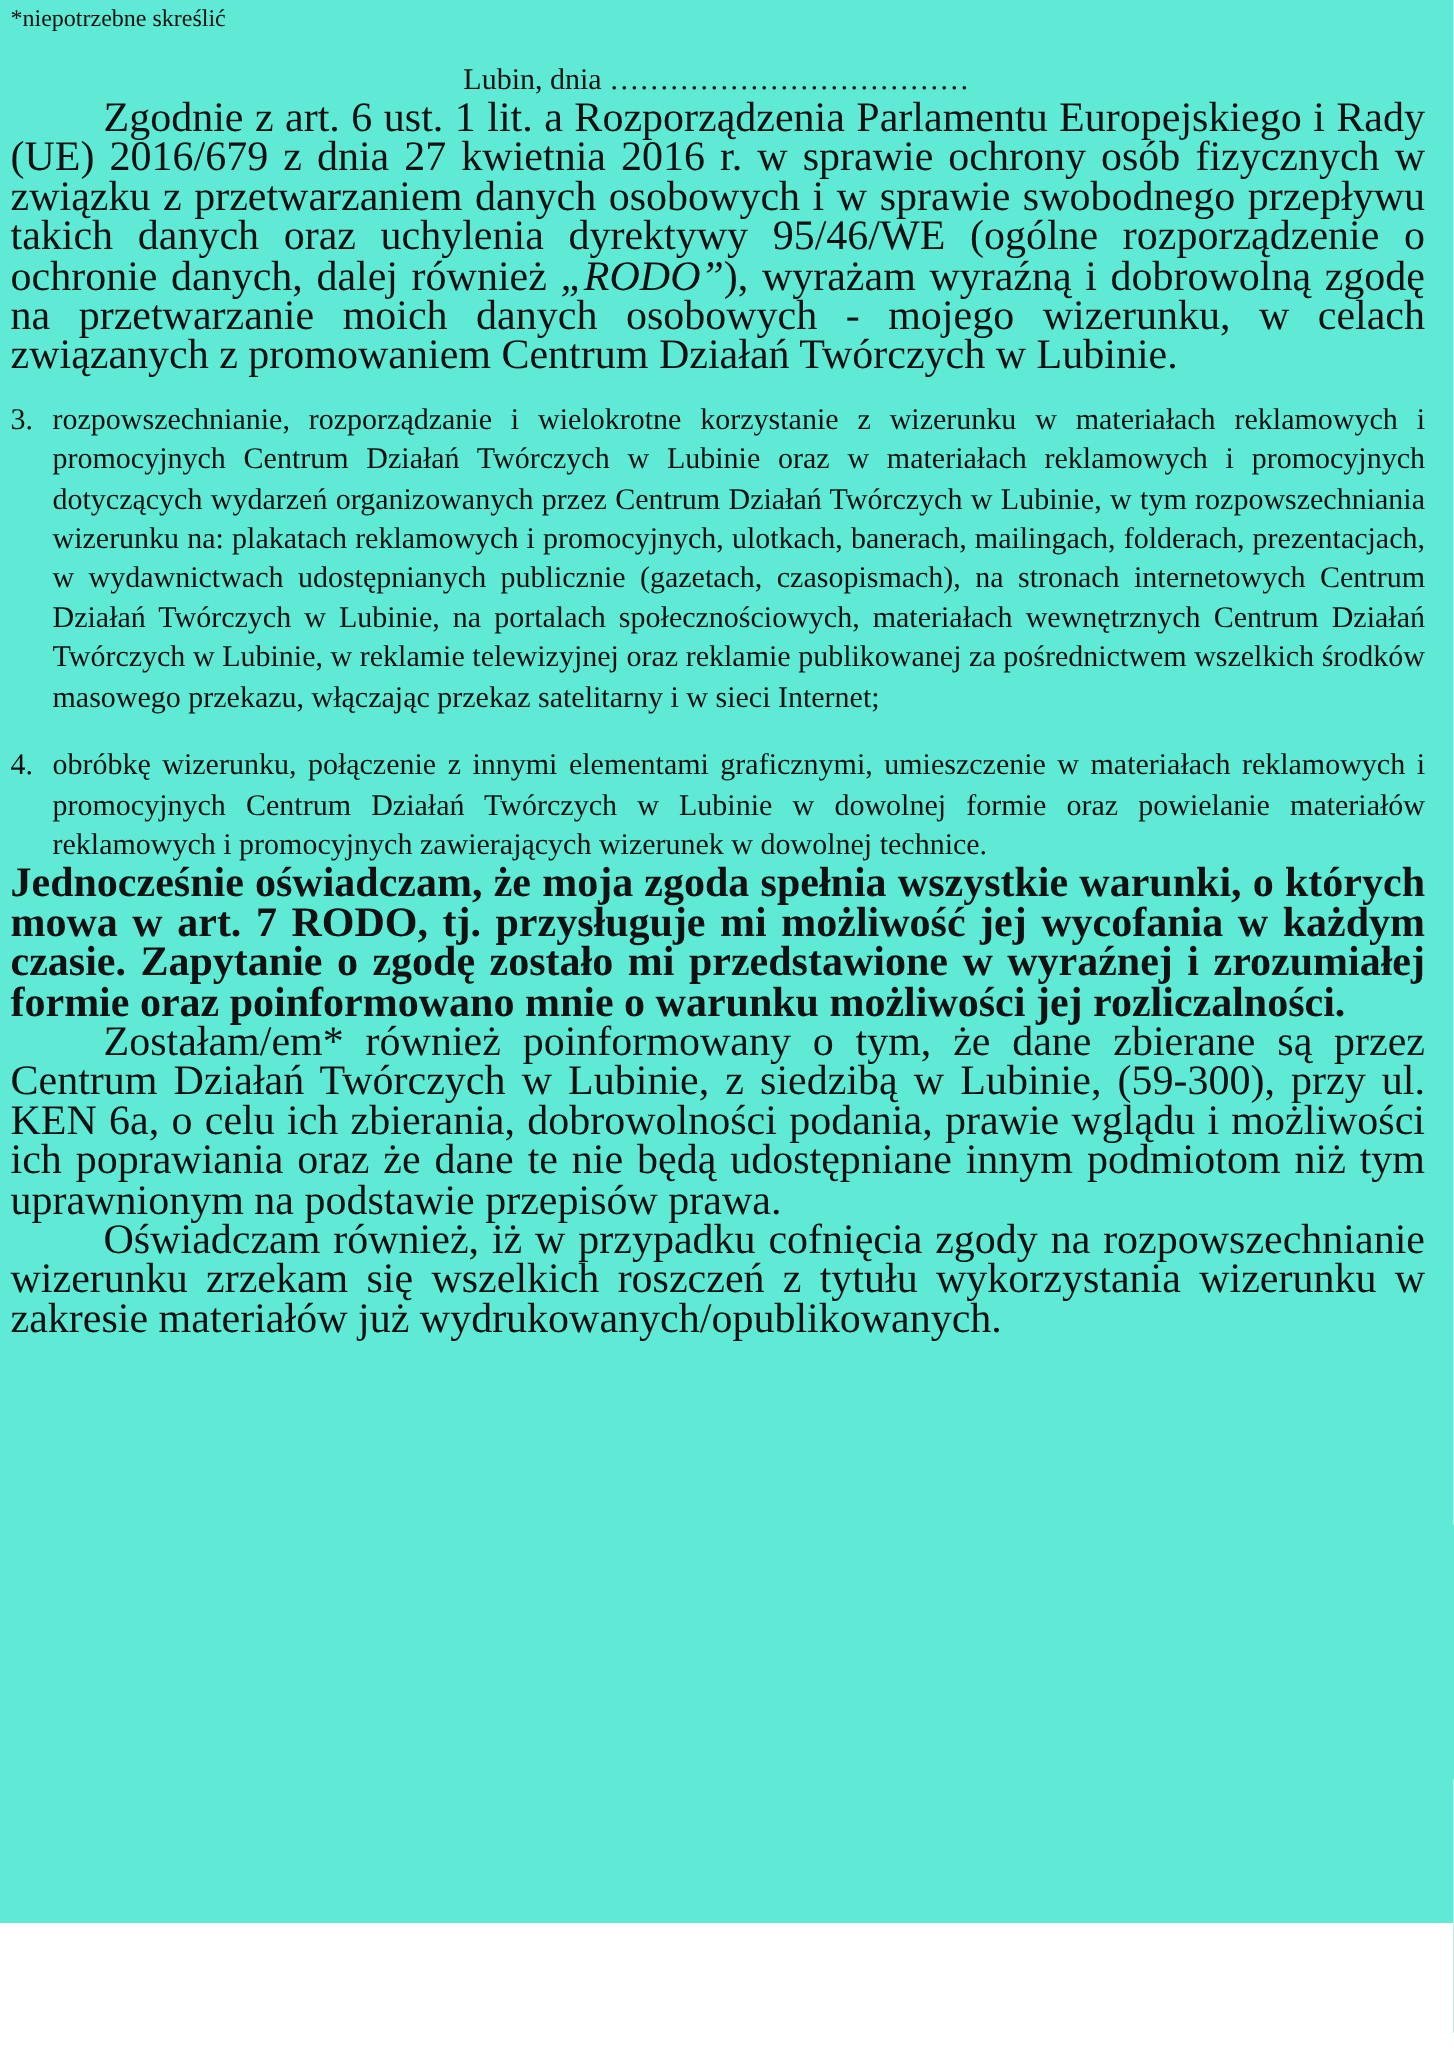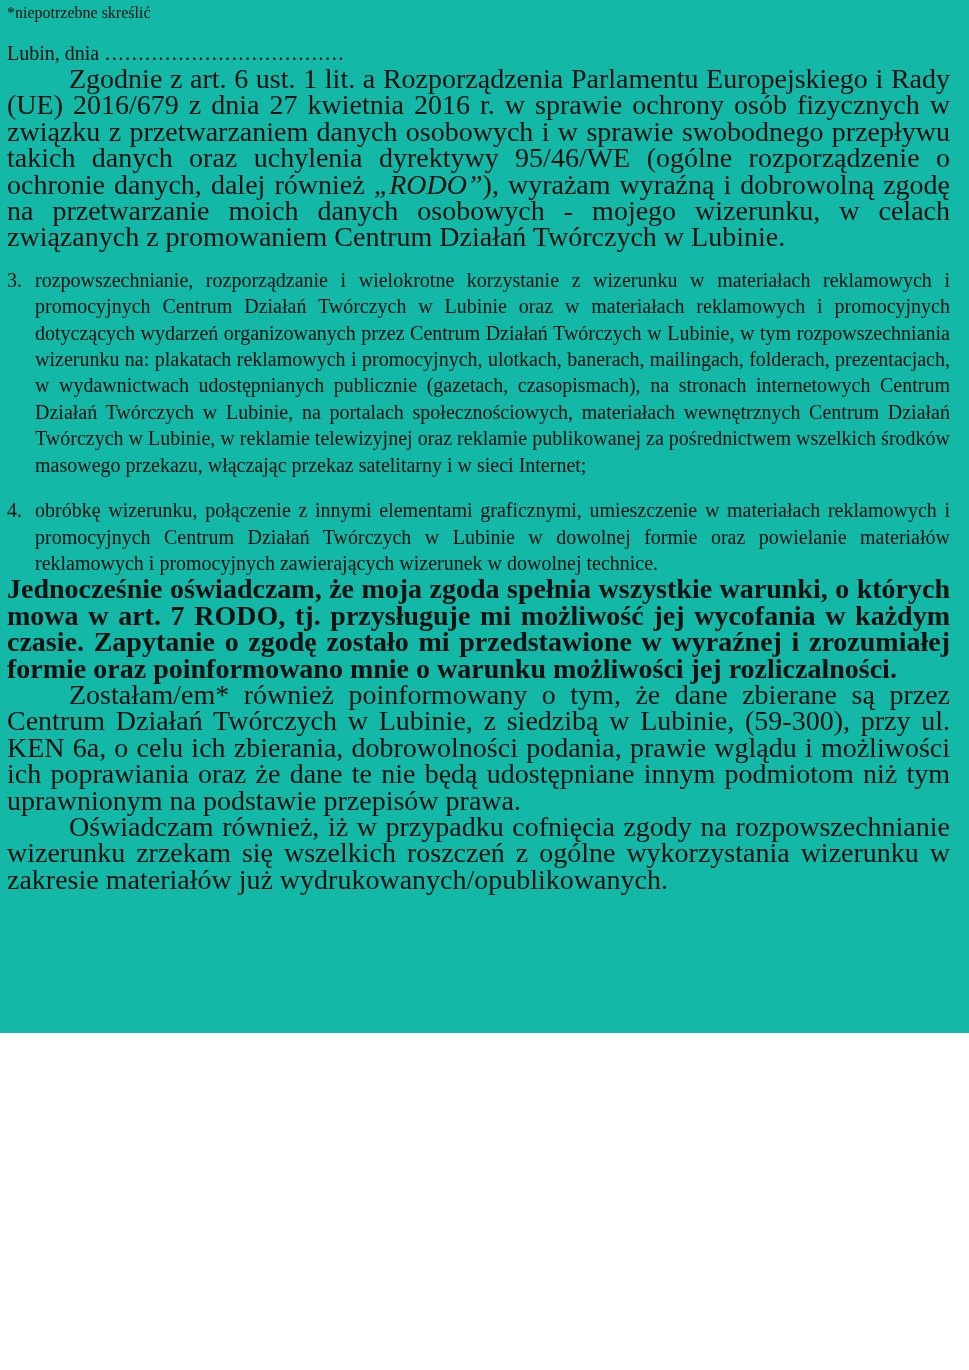--- a/index.html
+++ b/index.html
@@ -1,38 +1,38 @@
 <!DOCTYPE html>
 <html lang="pl"><head>
 <meta charset="utf-8">
 <style>
   html, body { margin: 0; padding: 0; background: #ffffff; }
   .page {
     position: relative;
     width: 969px;
-    height: 1033px;
-    background: #14b8a6;
+    height: 1282px;
+    background: #5eead4;
     color: #111111;
     font-family: "Liberation Serif", "DejaVu Serif", serif;
     overflow: hidden;
     box-sizing: border-box;
   }
   .doc-body { padding: 0 19px 0 7px; }
 
   .footnote {
     font-size: 16px;
     line-height: 20px;
     margin-top: 3px;
     text-align: left;
   }
   .dateline {
     margin-top: 17px;
     font-size: 20px;
     line-height: 26px;
-    text-align: left;
+    text-align: center;
     padding-right: 2px;
     white-space: nowrap;
   }
   .doc-title {
     margin-top: 60px;
     font-size: 22px;
     font-weight: bold;
     text-align: center;
     letter-spacing: 0.5px;
     line-height: 26px;
@@ -115,21 +115,21 @@
         <span>obróbkę wizerunku, połączenie z innymi elementami graficznymi, umieszczenie w materiałach reklamowych i promocyjnych Centrum Działań Twórczych w Lubinie w dowolnej formie oraz powielanie materiałów reklamowych i promocyjnych zawierających wizerunek w dowolnej technice.</span>
       </div>
 
     </div>
 
     <p class="doc-par p-warunki">Jednocześnie oświadczam, że moja zgoda spełnia wszystkie warunki, o których mowa w art. 7 RODO, tj. przysługuje mi możliwość jej wycofania w każdym czasie. Zapytanie o zgodę zostało mi przedstawione w wyraźnej i zrozumiałej formie oraz poinformowano mnie o warunku możliwości jej rozliczalności.</p>
 
     <p class="doc-par indent p-poinf">Zostałam/em* również poinformowany o tym, że dane zbierane są przez Centrum Działań Twórczych w Lubinie, z siedzibą w Lubinie, (59-300), przy ul. KEN 6a, o celu ich zbierania, dobrowolności podania, prawie wglądu i możliwości ich poprawiania oraz że dane te nie będą udostępniane innym podmiotom niż tym uprawnionym na podstawie przepisów prawa.</p>
 
 
-    <p class="doc-par indent p-zrzeczenie">Oświadczam również, iż w przypadku cofnięcia zgody na rozpowszechnianie wizerunku zrzekam się wszelkich roszczeń z ogólne wykorzystania wizerunku w zakresie materiałów już wydrukowanych/opublikowanych.</p>
+    <p class="doc-par indent p-zrzeczenie">Oświadczam również, iż w przypadku cofnięcia zgody na rozpowszechnianie wizerunku zrzekam się wszelkich roszczeń z tytułu wykorzystania wizerunku w zakresie materiałów już wydrukowanych/opublikowanych.</p>
 
   </div>
 
   <div class="signature-block">
     <div class="signature-dots">……………………………………………………</div>
     <div class="signature-caption">(czytelny podpis)</div>
   </div>
 </div>
 
 </body></html>

